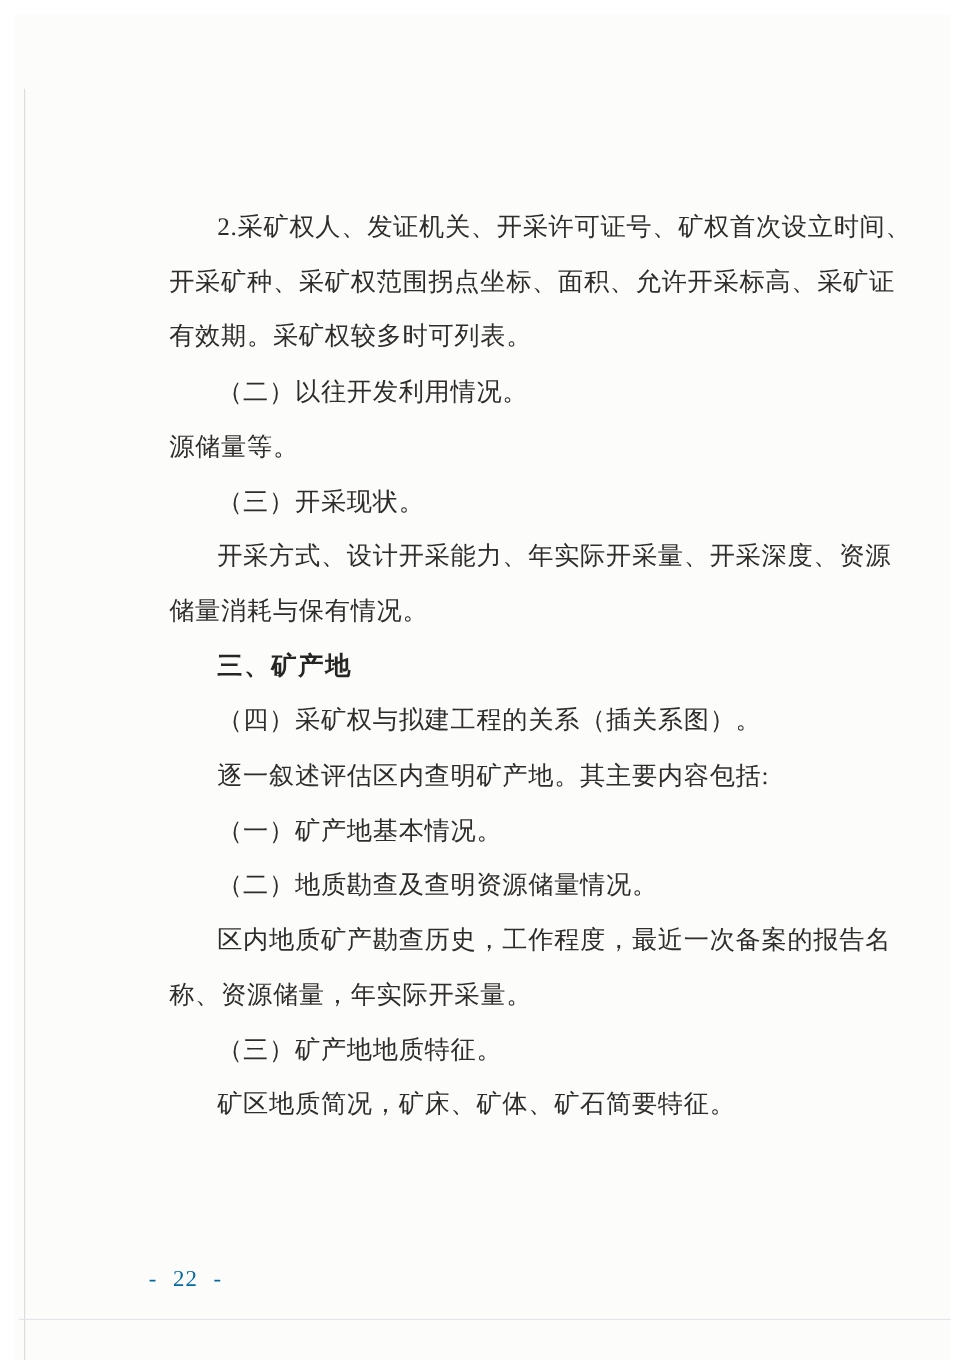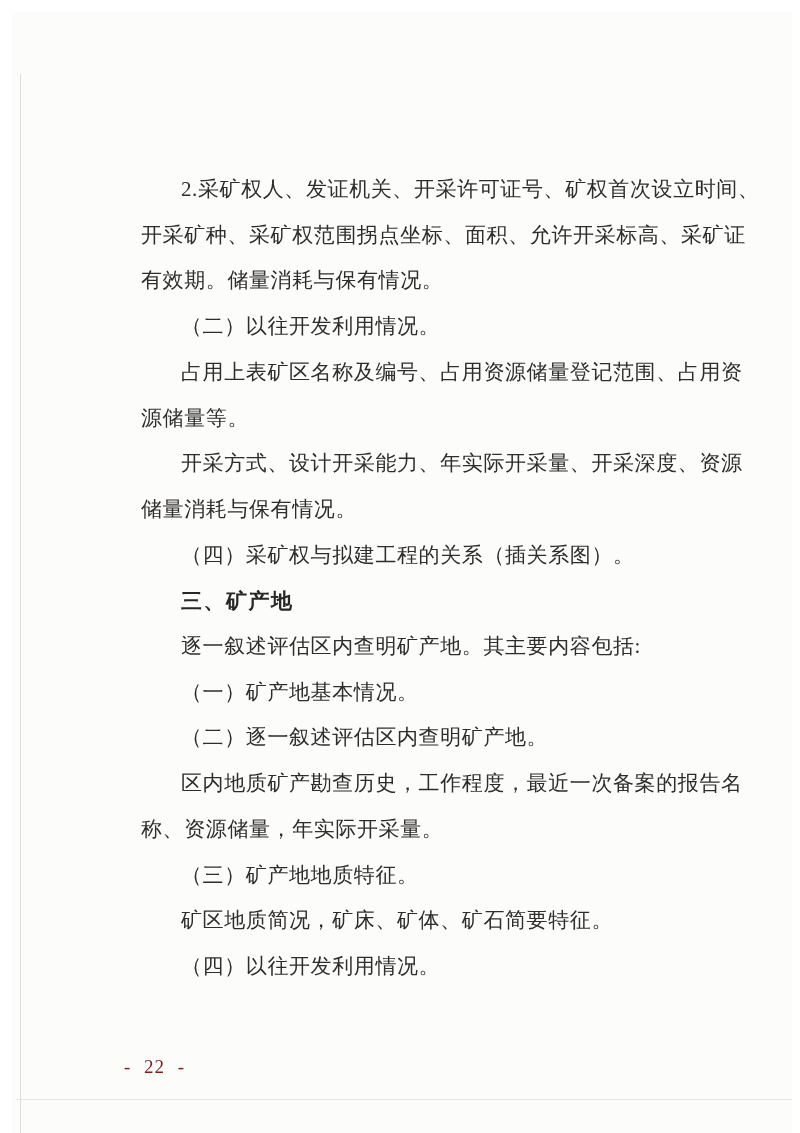--- a/index.html
+++ b/index.html
@@ -55,50 +55,49 @@
     letter-spacing: 1.5px;
     color: #262624;
   }
 
   .page-number {
     position: absolute;
     left: 108px;
     top: 1040px;
     font-size: 19px;
     line-height: 22px;
-    color: #7f1d1d;
+    color: #0369a1;
     letter-spacing: 1px;
     word-spacing: 7px;
   }
 </style>
 </head>
 <body>
 
 <div class="page">
 
   <div class="scan-line-left"></div>
   <div class="scan-line-right"></div>
   <div class="scan-line-bottom"></div>
 
   <div class="content">
     <div class="line indent">2.采矿权人、发证机关、开采许可证号、矿权首次设立时间、</div>
     <div class="line">开采矿种、采矿权范围拐点坐标、面积、允许开采标高、采矿证</div>
-    <div class="line">有效期。储量消耗与保有情况。</div>
+    <div class="line">有效期。采矿权较多时可列表。</div>
     <div class="line indent">（二）以往开发利用情况。</div>
-    <div class="line indent">占用上表矿区名称及编号、占用资源储量登记范围、占用资</div>
     <div class="line">源储量等。</div>
+    <div class="line indent">（三）开采现状。</div>
     <div class="line indent">开采方式、设计开采能力、年实际开采量、开采深度、资源</div>
     <div class="line">储量消耗与保有情况。</div>
+    <div class="line indent heading">三、矿产地</div>
     <div class="line indent">（四）采矿权与拟建工程的关系（插关系图）。</div>
-    <div class="line indent heading">三、矿产地</div>
     <div class="line indent">逐一叙述评估区内查明矿产地。其主要内容包括:</div>
     <div class="line indent">（一）矿产地基本情况。</div>
-    <div class="line indent">（二）逐一叙述评估区内查明矿产地。</div>
+    <div class="line indent">（二）地质勘查及查明资源储量情况。</div>
     <div class="line indent">区内地质矿产勘查历史，工作程度，最近一次备案的报告名</div>
     <div class="line">称、资源储量，年实际开采量。</div>
     <div class="line indent">（三）矿产地地质特征。</div>
     <div class="line indent">矿区地质简况，矿床、矿体、矿石简要特征。</div>
-    <div class="line indent">（四）以往开发利用情况。</div>
   </div>
 
   <div class="page-number">- 22 -</div>
 
 </div>
 
 </body></html>

